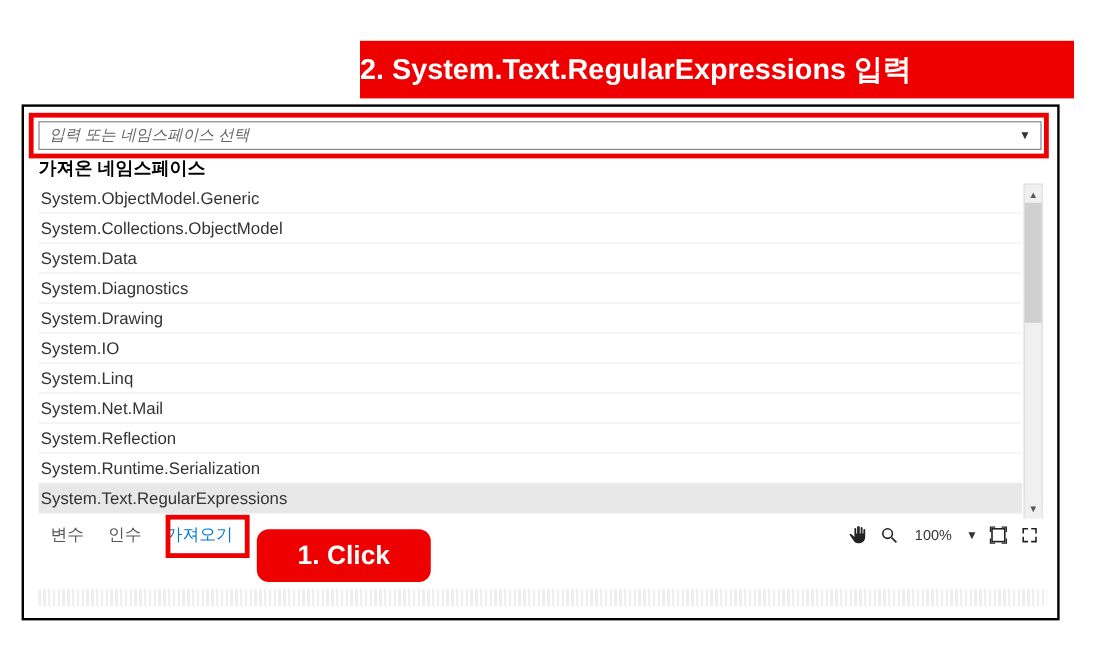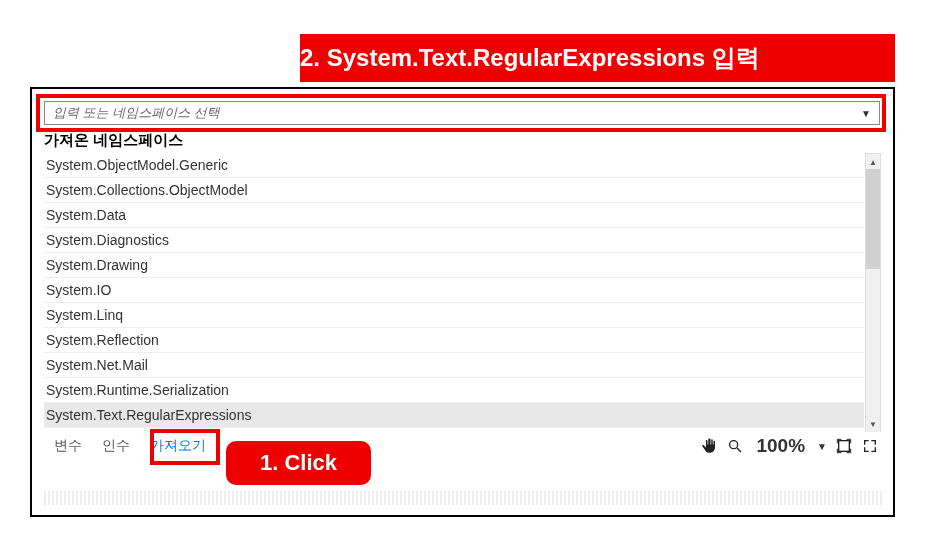--- a/index.html
+++ b/index.html
@@ -10,21 +10,21 @@
     body {
       font-family: "Segoe UI", Tahoma, sans-serif;
       background: #fff;
       width: 925px;
       height: 553px;
       position: relative;
     }
     .outer-frame {
       position: absolute;
       top: 87px;
-      left: 30px;
+      left: 18px;
       width: 865px;
       height: 430px;
       border: 2px solid #000;
       background: #fff;
     }
     .callout-top {
       position: absolute;
       top: 34px;
       left: 300px;
       width: 595px;
@@ -186,24 +186,23 @@
     }
     .status-icon {
       width: 18px;
       height: 18px;
       display: flex;
       align-items: center;
       justify-content: center;
       color: #333;
     }
     .zoom-text {
-      font-size: 19px;
+      font-size: 12px;
       color: #333;
       padding: 0 4px;
-      font-weight: bold;
     }
     .large-dropdown-arrow {
       font-size: 10px;
       color: #333;
     }
     .bottom-stripe {
       position: absolute;
       bottom: 10px;
       left: 12px;
       width: 840px;
@@ -237,22 +236,22 @@
   <div class="list-header">가져온 네임스페이스</div>
 
   <div class="namespace-list">
     <div class="ns-item">System.ObjectModel.Generic</div>
     <div class="ns-item">System.Collections.ObjectModel</div>
     <div class="ns-item">System.Data</div>
     <div class="ns-item">System.Diagnostics</div>
     <div class="ns-item">System.Drawing</div>
     <div class="ns-item">System.IO</div>
     <div class="ns-item">System.Linq</div>
+    <div class="ns-item">System.Net.Mail</div>
     <div class="ns-item">System.Reflection</div>
-    <div class="ns-item">System.Net.Mail</div>
     <div class="ns-item">System.Runtime.Serialization</div>
     <div class="ns-item selected">System.Text.RegularExpressions</div>
 
   </div>
 
   <div class="scrollbar-track">
     <div class="scroll-btn">▲</div>
     <div class="scroll-btn scroll-btn-bottom">▼</div>
   </div>
   <div class="scroll-thumb-area"></div>

